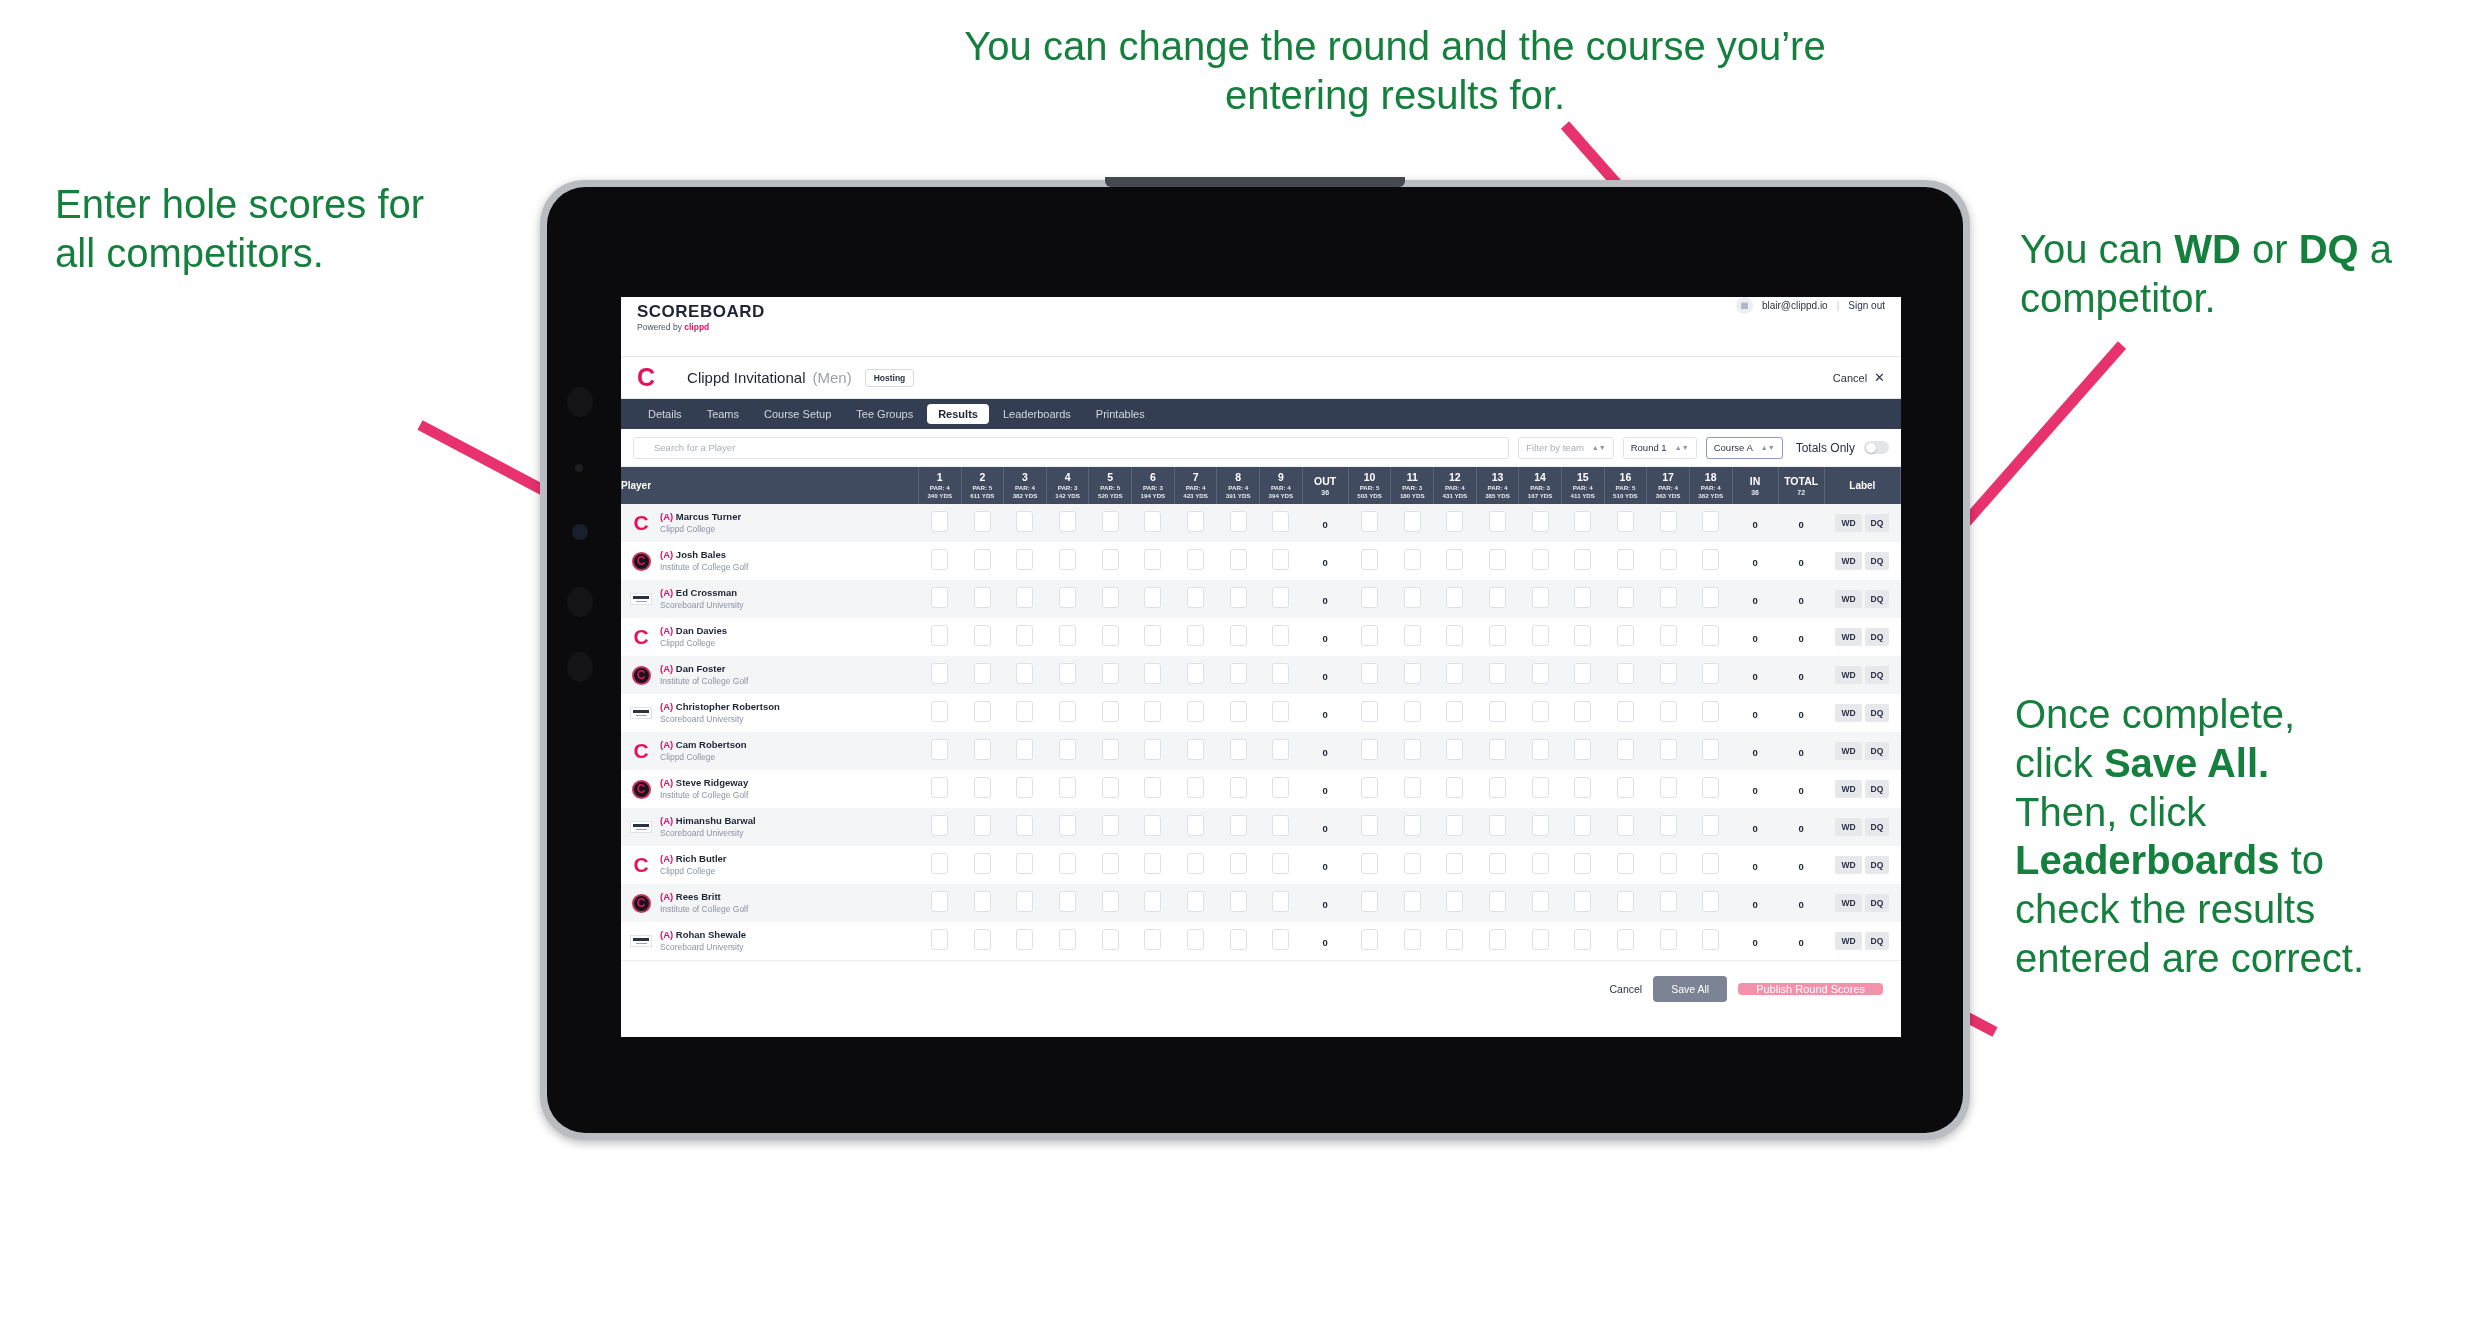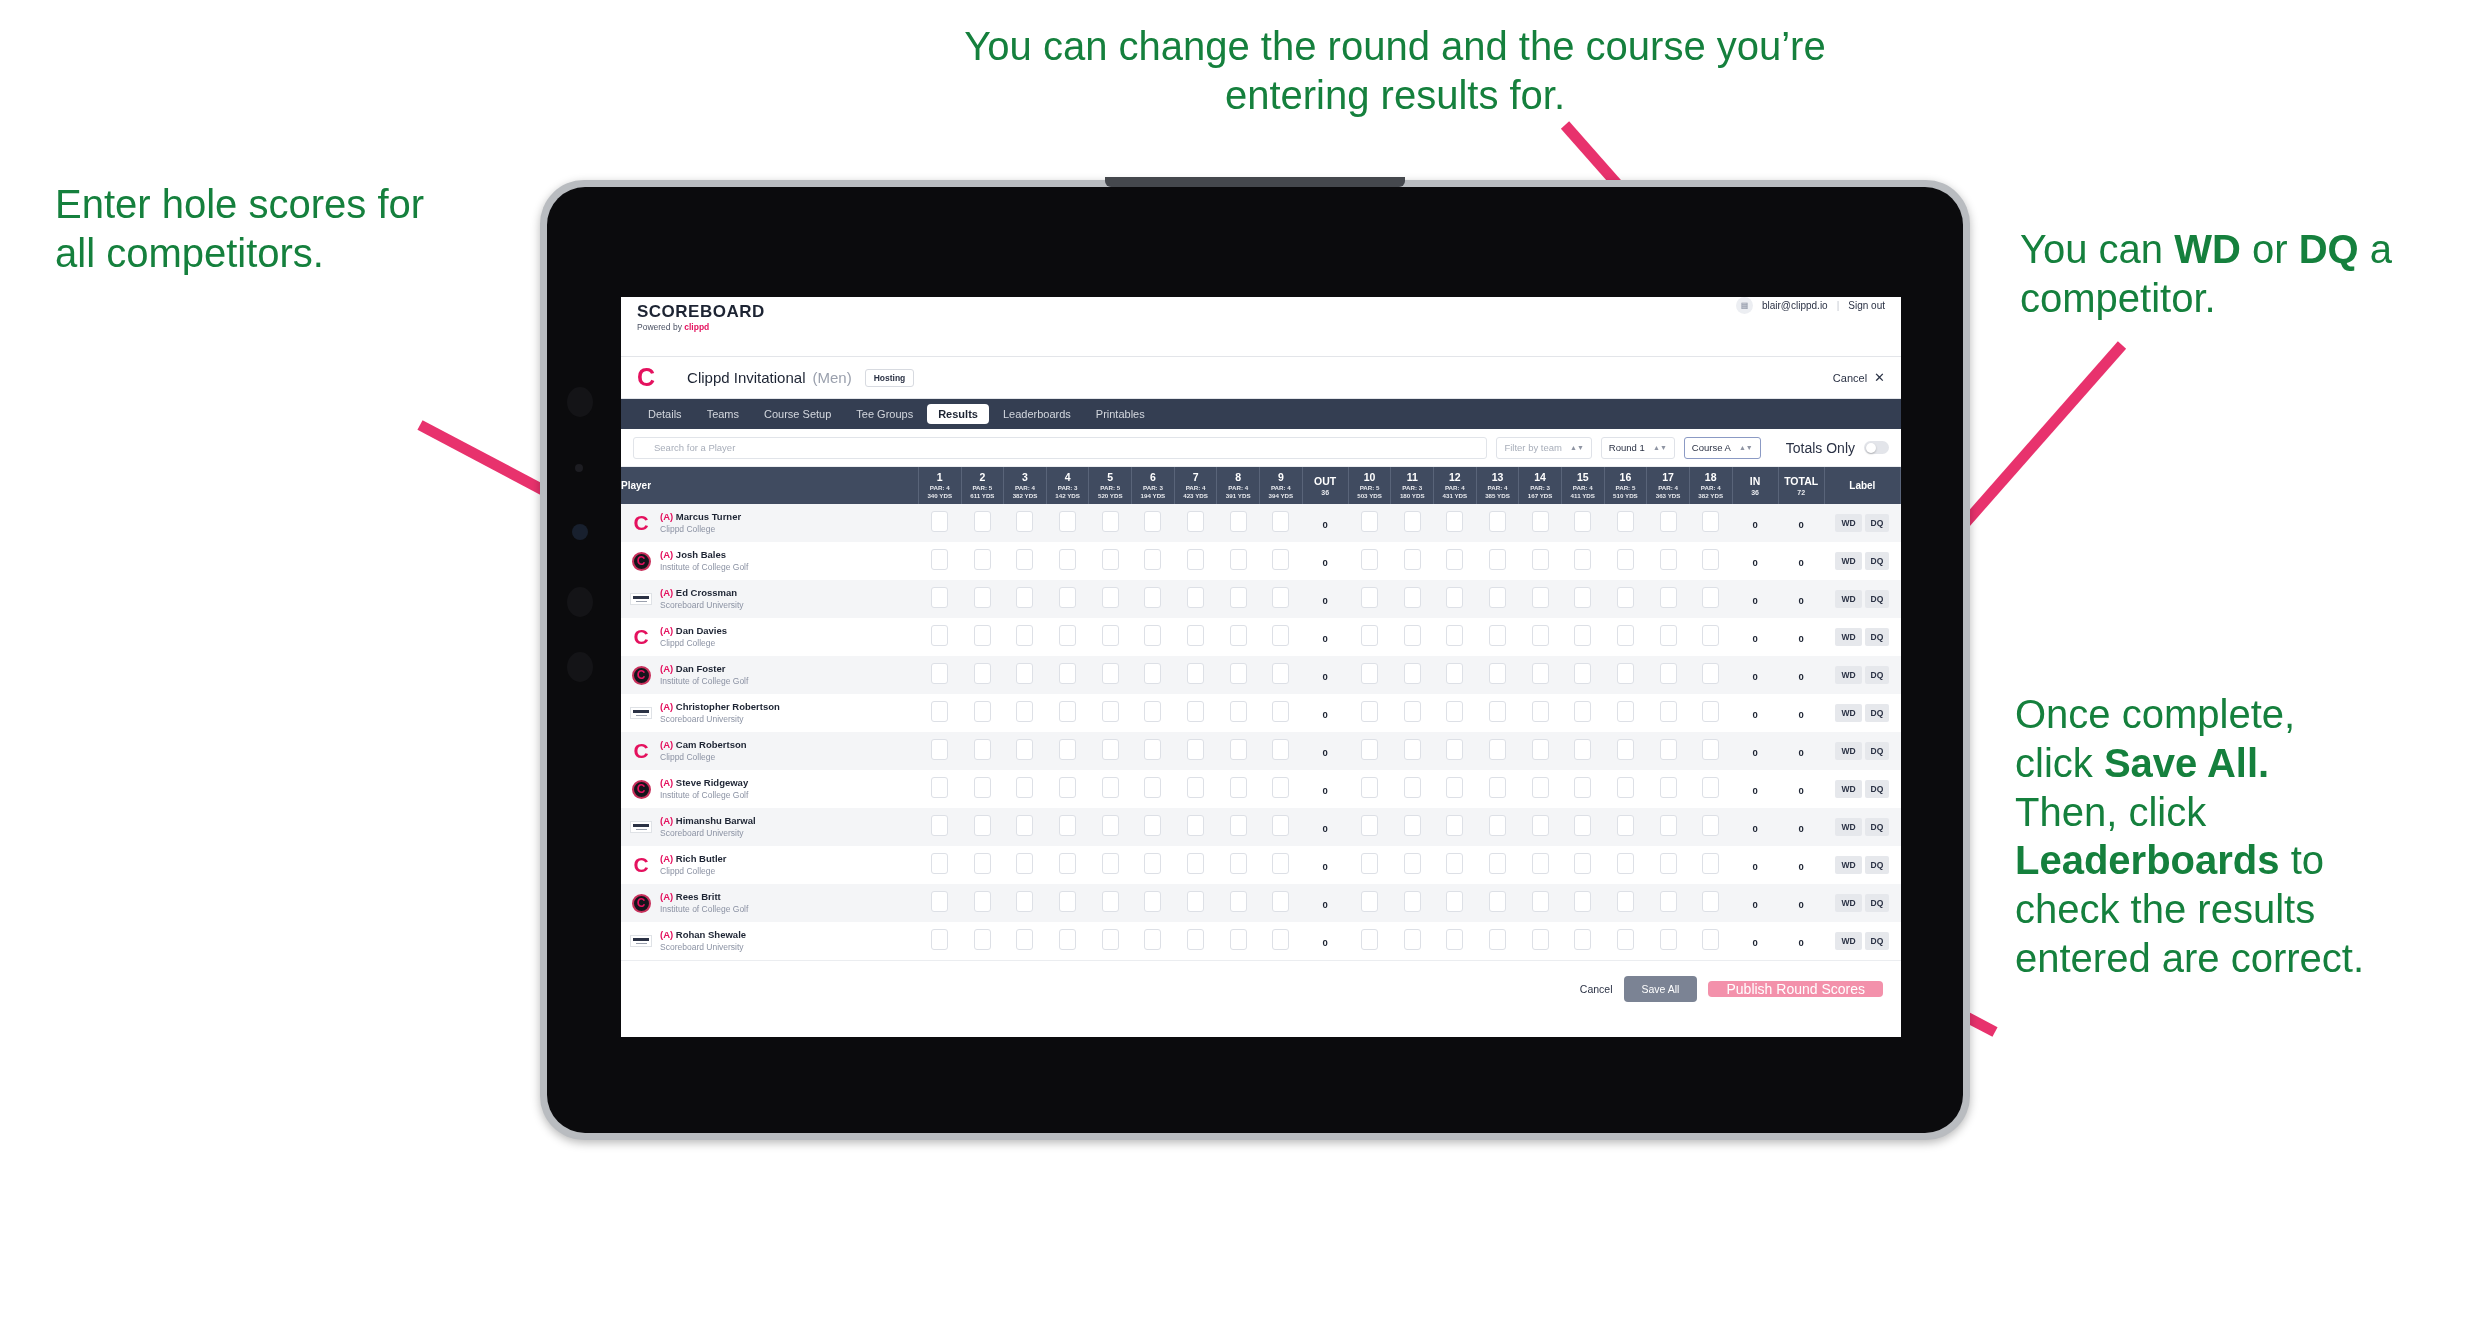--- a/index.html
+++ b/index.html
@@ -75,21 +75,21 @@
   #search-input { flex:1; height:22px; border:1px solid #e1e4e9; border-radius:3px;
                   font-size:9.5px; color:#9aa0ad; padding:0 20px; background:#fff;
                   font-family:"Liberation Sans", sans-serif; }
   #search-input::placeholder { color:#a8aeba; }
   .sel { height:22px; border:1px solid #dfe2e8; border-radius:3px; background:#fff;
          display:flex; align-items:center; padding:0 7px; font-size:9.5px; color:#2b3245;
          min-width:74px; justify-content:space-between; gap:8px; cursor:pointer;}
   .sel.placeholder { color:#a8aeba; }
   .sel.focused { border:1px solid #8b9ac4; }
   .caret { font-size:7px; color:#8f95a3; line-height:1; }
-  #totals-label { font-size:14px; color:#2b3245; margin-left:16px; }
+  #totals-label { font-size:12px; color:#2b3245; margin-left:4px; }
   #toggle { width:25px; height:13px; border-radius:7px; background:#e3e5ea; position:relative; cursor:pointer; }
   #toggle::after { content:""; position:absolute; left:1.5px; top:1.5px; width:10px; height:10px;
                    border-radius:50%; background:#fff; box-shadow:0 1px 2px rgba(0,0,0,.25); }
 
   
   #tbl { width:100%; border-collapse:collapse; table-layout:fixed; }
   #tbl thead th { background:#404b60; color:#fff; font-weight:bold; vertical-align:middle;
                   border-right:1px solid #596479; padding:0; }
   th.h-player { width:258px; text-align:left; padding-left:12px; font-size:10px; font-weight:normal; }
   th.h-hole { width:37px; }
@@ -126,21 +126,21 @@
   .lblbtns { display:flex; gap:3px; justify-content:center; }
   .lblbtn { background:#e6e8ec; color:#2b3245; font-size:8.5px; font-weight:bold;
             padding:4px 6px; border-radius:2px; cursor:pointer; }
 
   
   #footer { height:56px; background:#fff; display:flex; align-items:center;
             justify-content:flex-end; gap:11px; padding:0 18px; border-top:1px solid #ebedf0; }
   #btn-cancel { font-size:10.5px; color:#2b3245; cursor:pointer; }
   #btn-saveall { background:#7b8394; color:#fff; font-size:10.5px; padding:7px 18px;
                  border-radius:4px; cursor:pointer; }
-  #btn-publish { background:#f391ab; color:#fff; font-size:14px; padding:0 18px;
+  #btn-publish { background:#f391ab; color:#fff; font-size:11px; padding:0 18px;
                  border-radius:4px; cursor:pointer; }
   #tblwrap { background:#fff; }
 </style>
 </head>
 <body>
 
 <div class="anno" id="anno-top">You can change the round and the course you’re entering results for.</div>
 <div class="anno" id="anno-left">Enter hole scores for all competitors.</div>
 
 <div class="anno" id="anno-wd">

